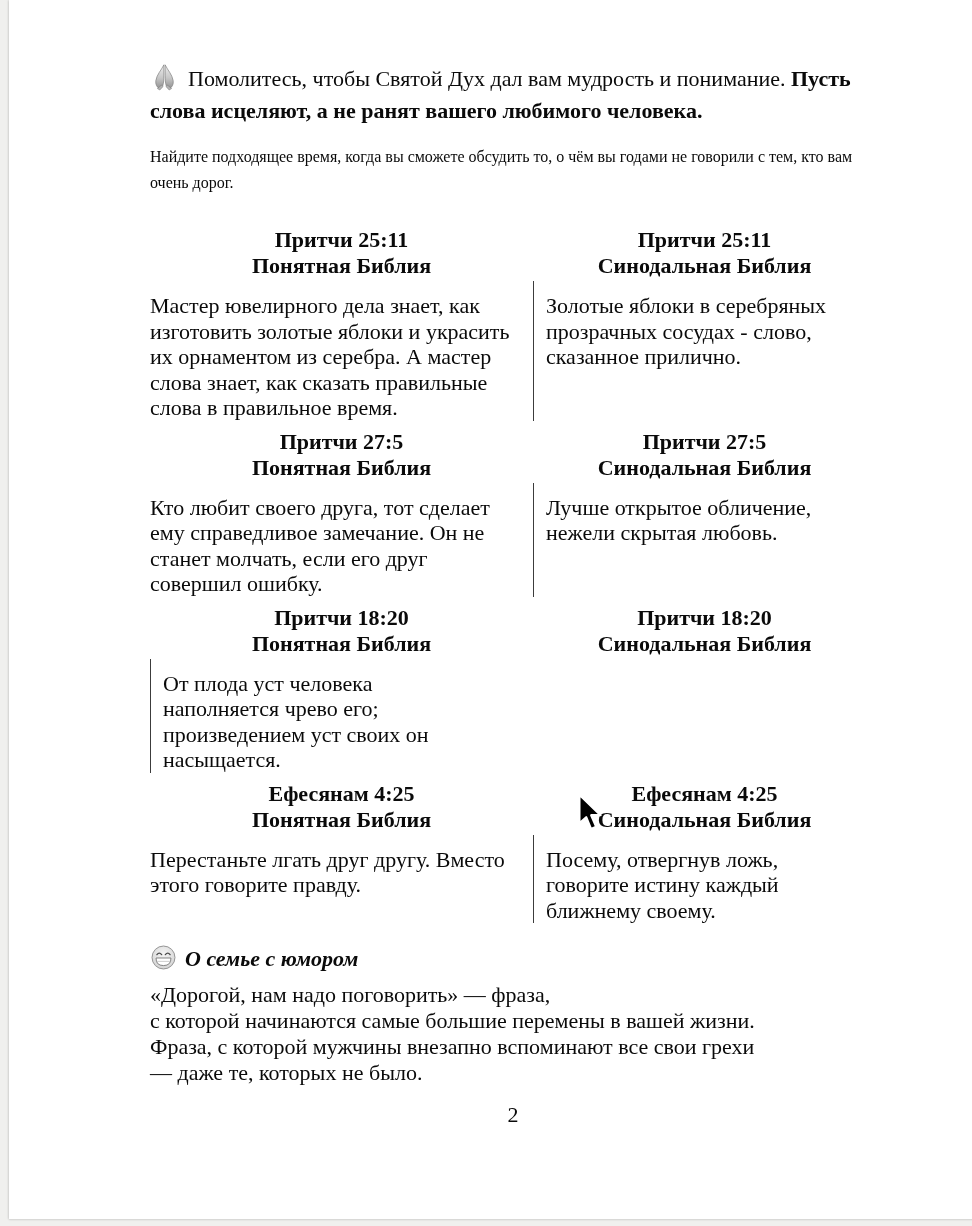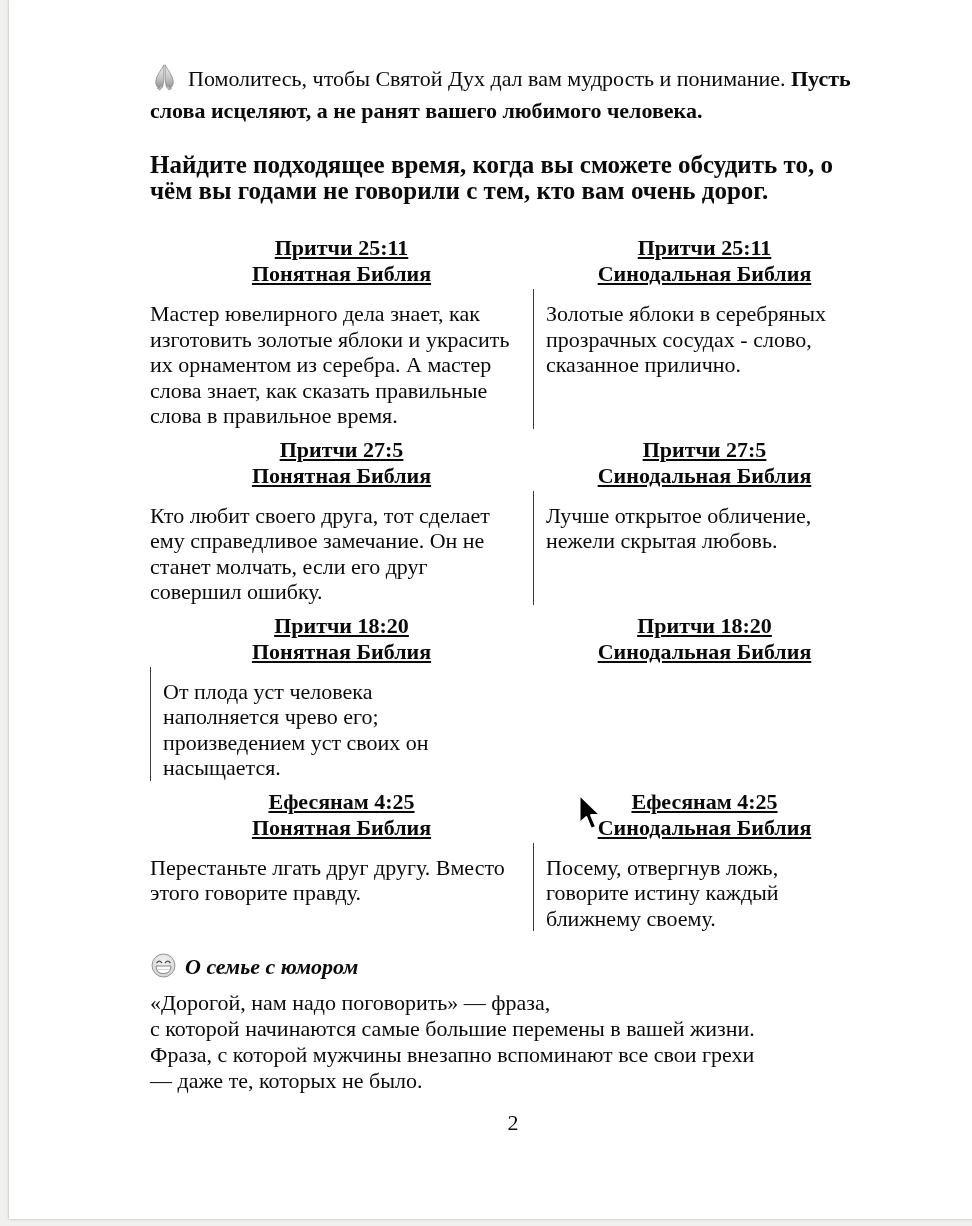--- a/index.html
+++ b/index.html
@@ -25,27 +25,27 @@
     padding-top: 63px;
     font-size: 22px; line-height: 26px;
   }
   .p1 b { font-weight: bold; }
   .emoji-svg {
     display: inline-block;
     vertical-align: -6px;
     margin-right: 9px;
   }
   .p2 {
-    margin-top: 28px;
-    font-size: 25px; line-height: 26px; font-weight: bold;
+    margin-top: 20px;
+    font-size: 16px; line-height: 26px;
   }
   .section { margin-top: 8px; }
   .section.first { margin-top: 31px; }
   .section.last { }
-  .hdr-row { display: flex; text-decoration: underline; }
+  .hdr-row { display: flex; }
   .hdr {
     font-weight: bold; font-size: 22px; line-height: 26px;
     text-align: center;
   }
   .hdr.left  { width: 383px; }
   .hdr.right { flex: 1; }
   .body-row { display: flex; margin-top: 14px; }
   .cell {
     font-size: 22px; line-height: 25.5px;
     white-space: pre-line;

